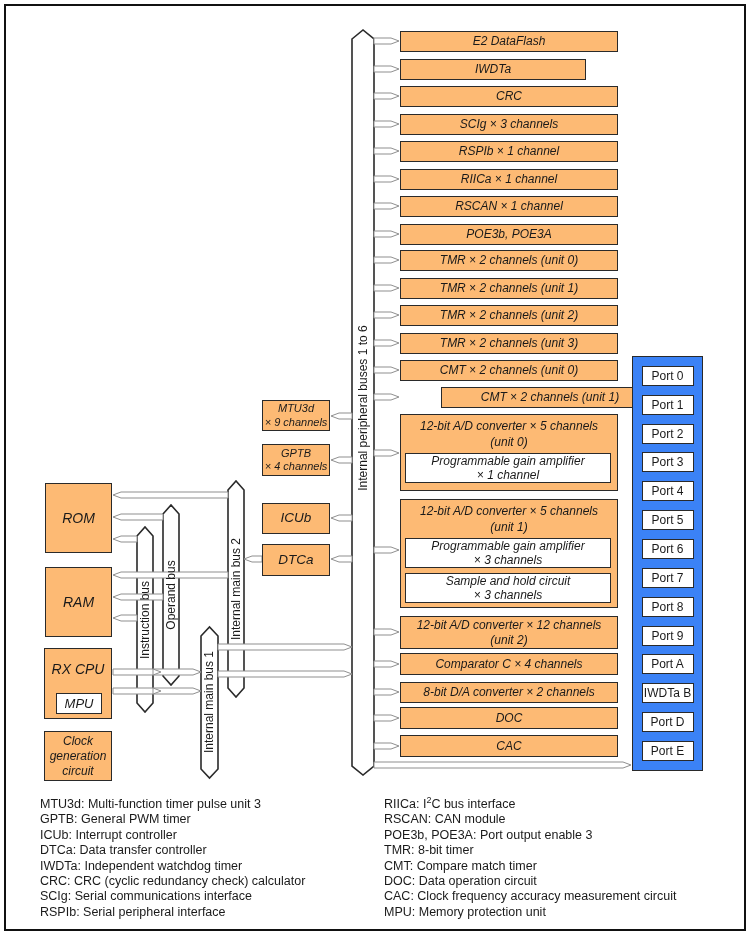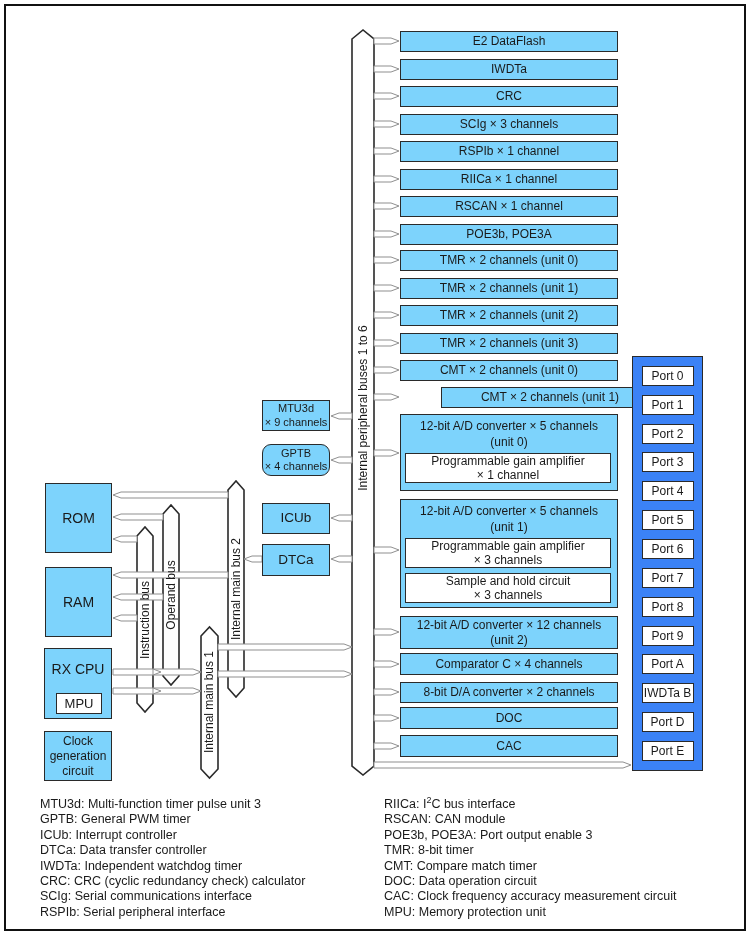--- a/index.html
+++ b/index.html
@@ -1,22 +1,22 @@
 <!DOCTYPE html>
 <html><head>
 <meta charset="utf-8">
 <style>
   html,body{margin:0;padding:0;background:#e8e8e8;}
   #stage{position:relative;width:750px;height:935px;background:#ffffff;
          font-family:"Liberation Sans",sans-serif;color:#1a1a1a;overflow:hidden;}
   .frame{position:absolute;left:4px;top:4px;right:4px;bottom:4px;border:2px solid #111;}
   #wires{position:absolute;left:0;top:0;}
-  .box{position:absolute;box-sizing:border-box;background:#7dd3fc;border:1.5px solid #2a2a2a;
+  .box{position:absolute;box-sizing:border-box;background:#fdba74;border:1.5px solid #2a2a2a;
        display:flex;align-items:center;justify-content:center;text-align:center;
-       font-size:12px;line-height:1.2;}
+       font-size:12px;line-height:1.2;font-style:italic;}
   .col{flex-direction:column;}
   .blk{display:block;}
   .ibox{position:absolute;box-sizing:border-box;background:#fff;border:1.4px solid #2a2a2a;
         display:flex;flex-direction:column;align-items:center;justify-content:center;
         text-align:center;font-size:12px;line-height:1.18;}
   .adct{text-align:center;padding-top:3px;font-size:12px;line-height:16px;}
   .vlabel{position:absolute;font-size:12px;height:14px;line-height:14px;text-align:center;
           white-space:nowrap;transform:rotate(-90deg);color:#1a1a1a;}
   .legend{position:absolute;font-size:12.5px;line-height:15.4px;white-space:nowrap;}
   .lline{white-space:nowrap;}
@@ -92,29 +92,29 @@
     <div class="ibox" style="left:11px;top:44px;width:46px;height:21px;font-size:13px;">
       <span>MPU</span>
     </div>
   </div>
   <div class="box col" style="left:44px;top:731px;width:68px;height:50px;font-size:12px;line-height:15px;padding:0 1px;">Clock generation circuit</div>
 
   <div class="box col" style="left:262px;top:400px;width:68px;height:31px;font-size:11px;">
     <span>MTU3d</span>
     <span>× 9 channels</span>
   </div>
-  <div class="box col" style="left:262px;top:444px;width:68px;height:32px;font-size:11px;border-radius:9px;">
+  <div class="box col" style="left:262px;top:444px;width:68px;height:32px;font-size:11px;">
     <span>GPTB</span>
     <span>× 4 channels</span>
   </div>
   <div class="box" style="left:262px;top:503px;width:68px;height:31px;font-size:13.5px;">ICUb</div>
   <div class="box" style="left:262px;top:544px;width:68px;height:32px;font-size:13.5px;">DTCa</div>
 
   <div class="box" style="left:400px;top:31px;width:218px;height:21px;">E2 DataFlash</div>
-  <div class="box" style="left:400px;top:59px;width:218px;height:21px;">IWDTa</div>
+  <div class="box" style="left:400px;top:59px;width:186px;height:21px;">IWDTa</div>
   <div class="box" style="left:400px;top:86px;width:218px;height:21px;">CRC</div>
   <div class="box" style="left:400px;top:114px;width:218px;height:21px;">SCIg × 3 channels</div>
   <div class="box" style="left:400px;top:141px;width:218px;height:21px;">RSPIb × 1 channel</div>
   <div class="box" style="left:400px;top:169px;width:218px;height:21px;">RIICa × 1 channel</div>
   <div class="box" style="left:400px;top:196px;width:218px;height:21px;">RSCAN × 1 channel</div>
   <div class="box" style="left:400px;top:224px;width:218px;height:21px;">POE3b, POE3A</div>
   <div class="box" style="left:400px;top:250px;width:218px;height:21px;">TMR × 2 channels (unit 0)</div>
   <div class="box" style="left:400px;top:278px;width:218px;height:21px;">TMR × 2 channels (unit 1)</div>
   <div class="box" style="left:400px;top:305px;width:218px;height:21px;">TMR × 2 channels (unit 2)</div>
   <div class="box" style="left:400px;top:333px;width:218px;height:21px;">TMR × 2 channels (unit 3)</div>

